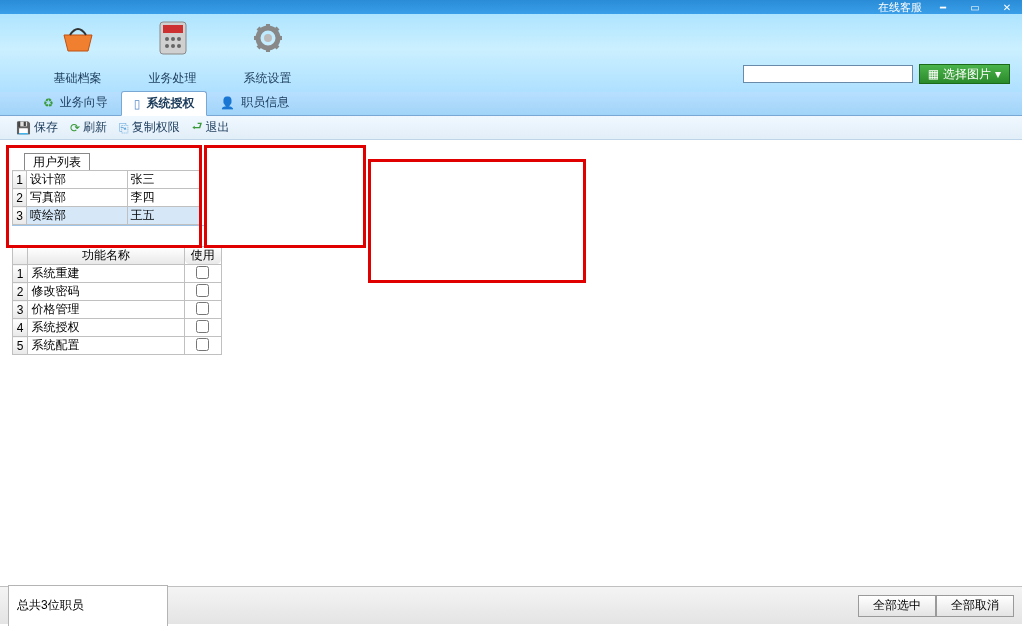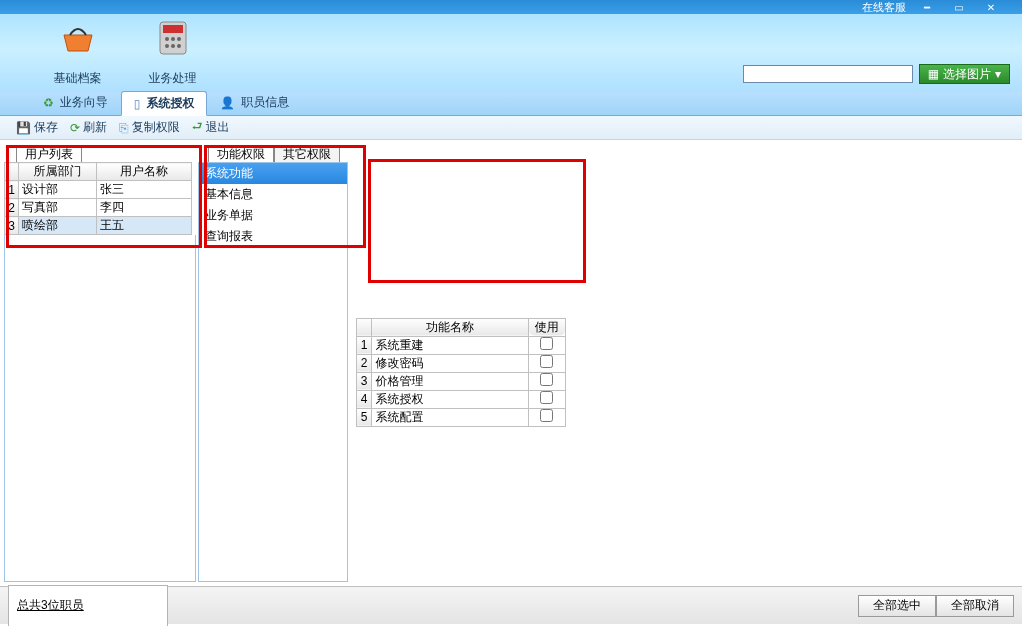--- a/index.html
+++ b/index.html
@@ -13,21 +13,21 @@
   overflow: hidden;
   position: relative;
 }
 .titlebar {
   background: linear-gradient(to bottom, #2a8cd6, #3a9ee8);
   height: 14px;
   display: flex;
   justify-content: flex-end;
   align-items: center;
   color: #fff;
-  padding-right: 20px;
+  padding-right: 4px;
   gap: 10px;
 }
 .titlebar .svc { font-size: 11px; }
 .winbtn { width: 22px; height: 12px; display:flex; align-items:center; justify-content:center; font-size:10px; color:#fff; }
 .ribbon {
   background: linear-gradient(to bottom, #aee4ff 0%, #cbf0ff 45%, #aee0ff 100%);
   height: 78px;
   display: flex;
   align-items: center;
   padding-left: 30px;
@@ -105,22 +105,23 @@
   gap:3px;
   padding:2px 6px;
   cursor:pointer;
   font-size:12px;
   color:#1a3a5a;
 }
 .workarea {
   display:flex;
   height:446px;
   position:relative;
-  padding:4px;
+  padding:12px;
   gap:2px;
+  flex-direction:column;
 }
 .panel {
   display:flex;
   flex-direction:column;
   position:relative;
 }
 .panel-tabs {
   display:flex;
   height:18px;
   align-items:flex-end;
@@ -214,21 +215,20 @@
 }
 .statusbar .cnt {
   border:1px solid #b4b4b4;
   background:#fff;
   padding:20px 8px;
   min-width:160px;
   font-size:12px;
   height:31px;
   display:flex;
   align-items:center;
-  text-decoration:underline;
 }
 .statusbar .btns { display:flex; gap:0; }
 .sbtn {
   border:1px solid #9a9a9a;
   background:linear-gradient(to bottom,#fff,#e4e4e4);
   padding:3px 14px;
   font-size:12px;
   cursor:pointer;
   height:22px;
   display:flex;
@@ -290,20 +290,39 @@
           <circle cx="8" cy="18" r="2" fill="#666"></circle>
           <circle cx="14" cy="18" r="2" fill="#666"></circle>
           <circle cx="20" cy="18" r="2" fill="#666"></circle>
           <circle cx="8" cy="25" r="2" fill="#666"></circle>
           <circle cx="14" cy="25" r="2" fill="#666"></circle>
           <circle cx="20" cy="25" r="2" fill="#666"></circle>
         </svg>
     </div>
     <span class="lbl">业务处理</span>
   </div>
+  <div class="ribbon-item">
+    <div class="ic">
+      <svg width="32" height="32" viewBox="0 0 32 32">
+          <circle cx="16" cy="16" r="10" fill="none" stroke="#888" stroke-width="5"></circle>
+          <circle cx="16" cy="16" r="4" fill="#bbb"></circle>
+          <g stroke="#888" stroke-width="4">
+            <line x1="16" y1="2" x2="16" y2="8"></line>
+            <line x1="16" y1="24" x2="16" y2="30"></line>
+            <line x1="2" y1="16" x2="8" y2="16"></line>
+            <line x1="24" y1="16" x2="30" y2="16"></line>
+            <line x1="6" y1="6" x2="10" y2="10"></line>
+            <line x1="22" y1="22" x2="26" y2="26"></line>
+            <line x1="6" y1="26" x2="10" y2="22"></line>
+            <line x1="22" y1="10" x2="26" y2="6"></line>
+          </g>
+        </svg>
+    </div>
+    <span class="lbl">系统设置</span>
+  </div>
   <div class="ribbon-right">
     <input type="text" placeholder="" style="">
     <div class="imgbtn">
       <span>▦</span>
       <span>选择图片</span>
       <span>▾</span>
     </div>
   </div>
 </div>
 
@@ -343,25 +362,20 @@
 
 <div class="workarea">
 
   <div class="panel panel1">
     <div class="panel-tabs">
       <div class="ptab active" style="margin-left:12px">用户列表</div>
     </div>
     <div style="flex:1;display:flex;flex-direction:column;">
       <table class="usertable">
         <tbody>
-            <tr>
-          <th class="rownum"></th>
-          <th class="col-dept">所属部门</th>
-          <th>用户名称</th>
-        </tr>
         <tr>
           <td class="rownum">1</td>
           <td>设计部</td>
           <td>张三</td>
         </tr>
         <tr>
           <td class="rownum">2</td>
           <td>写真部</td>
           <td>李四</td>
         </tr>
@@ -369,34 +383,20 @@
           <td class="rownum">3</td>
           <td>喷绘部</td>
           <td>王五</td>
         </tr>
       </tbody>
         </table>
       <div class="panel-body-border" style="border-top:none"></div>
     </div>
   </div>
 
-  <div class="panel panel2">
-    <div class="panel-tabs">
-      <div class="ptab active" style="margin-left:10px">功能权限</div>
-      <div class="ptab">其它权限</div>
-    </div>
-    <div class="panel2-body">
-      <div class="funclist">
-        <div class="hdr">系统功能</div>
-        <div class="item">基本信息</div>
-        <div class="item">业务单据</div>
-        <div class="item">查询报表</div>
-      </div>
-    </div>
-  </div>
 
   <div class="panel panel3" style="padding-top:18px">
     <table class="permtable">
       <tbody>
           <tr>
         <th class="rownum"></th>
         <th class="cname">功能名称</th>
         <th class="cuse">使用</th>
       </tr>
       <tr>

